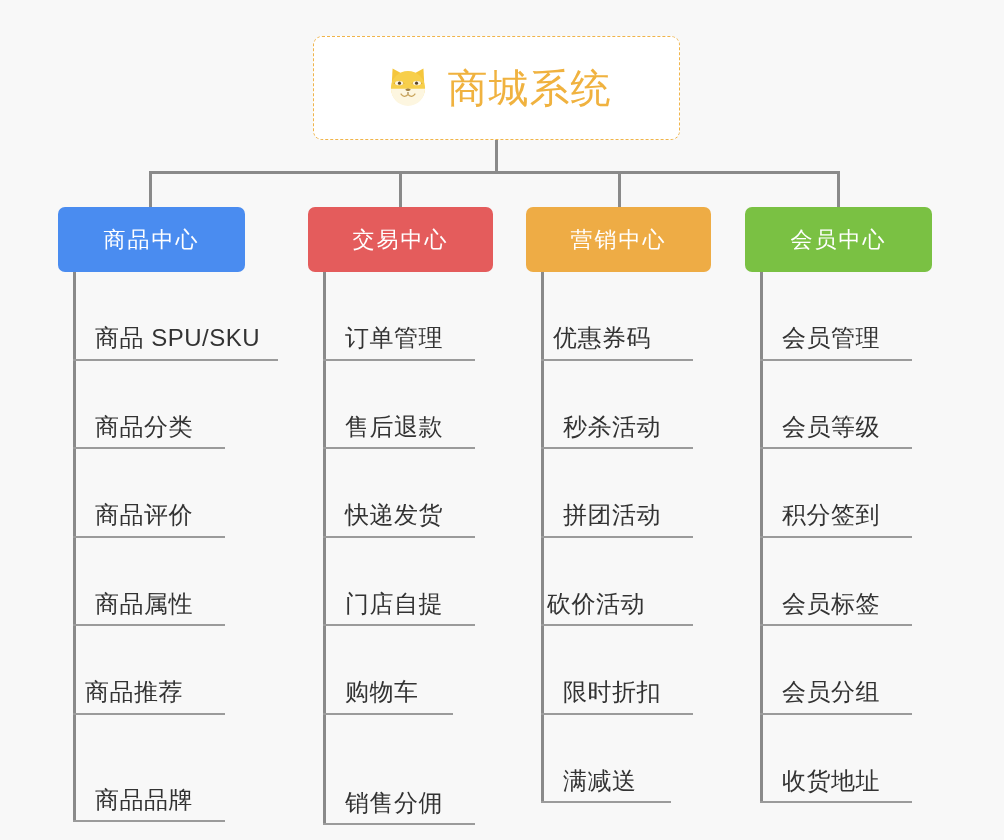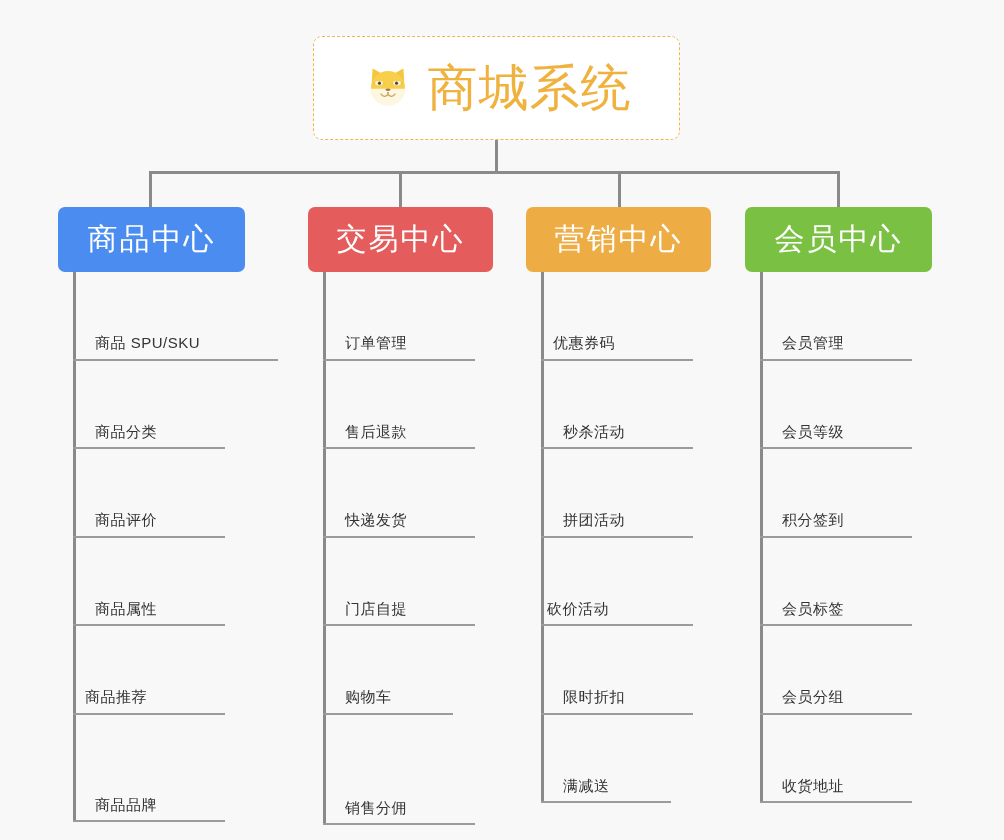--- a/index.html
+++ b/index.html
@@ -39,21 +39,21 @@
     gap: 14px;
   }
   .root-icon {
     width: 52px;
     height: 52px;
     flex: 0 0 52px;
     position: relative;
     display: block;
   }
   .root-title {
-    font-size: 50px;
+    font-size: 40px;
     line-height: 1;
     color: #f0b23f;
     letter-spacing: 1px;
     white-space: nowrap;
     font-weight: 400;
   }
 
   
   .conn {
     position: absolute;
@@ -67,21 +67,21 @@
     position: absolute;
     top: 207px;
   }
   .cat-header {
     height: 65px;
     border-radius: 7px;
     display: flex;
     align-items: center;
     justify-content: center;
     color: #ffffff;
-    font-size: 30px;
+    font-size: 22px;
     letter-spacing: 2px;
     white-space: nowrap;
     user-select: none;
   }
 
   
   .leaf-list {
     position: relative;
     margin-top: 0;
     padding-left: 15px;   
@@ -98,21 +98,21 @@
     position: relative;
     height: 88.5px;
     display: flex;
     align-items: flex-end;
     padding-left: 22px;
     padding-bottom: 7px;
     border-bottom: 2px solid #9b9b9b;
   }
   .leaf-item:first-child { height: 91px; }
   .leaf-label {
-    font-size: 15px;
+    font-size: 24px;
     line-height: 1.1;
     color: #333333;
     white-space: nowrap;
     letter-spacing: 0.5px;
   }
 </style>
 </head>
 <body>
 
 <div id="mindmap">

